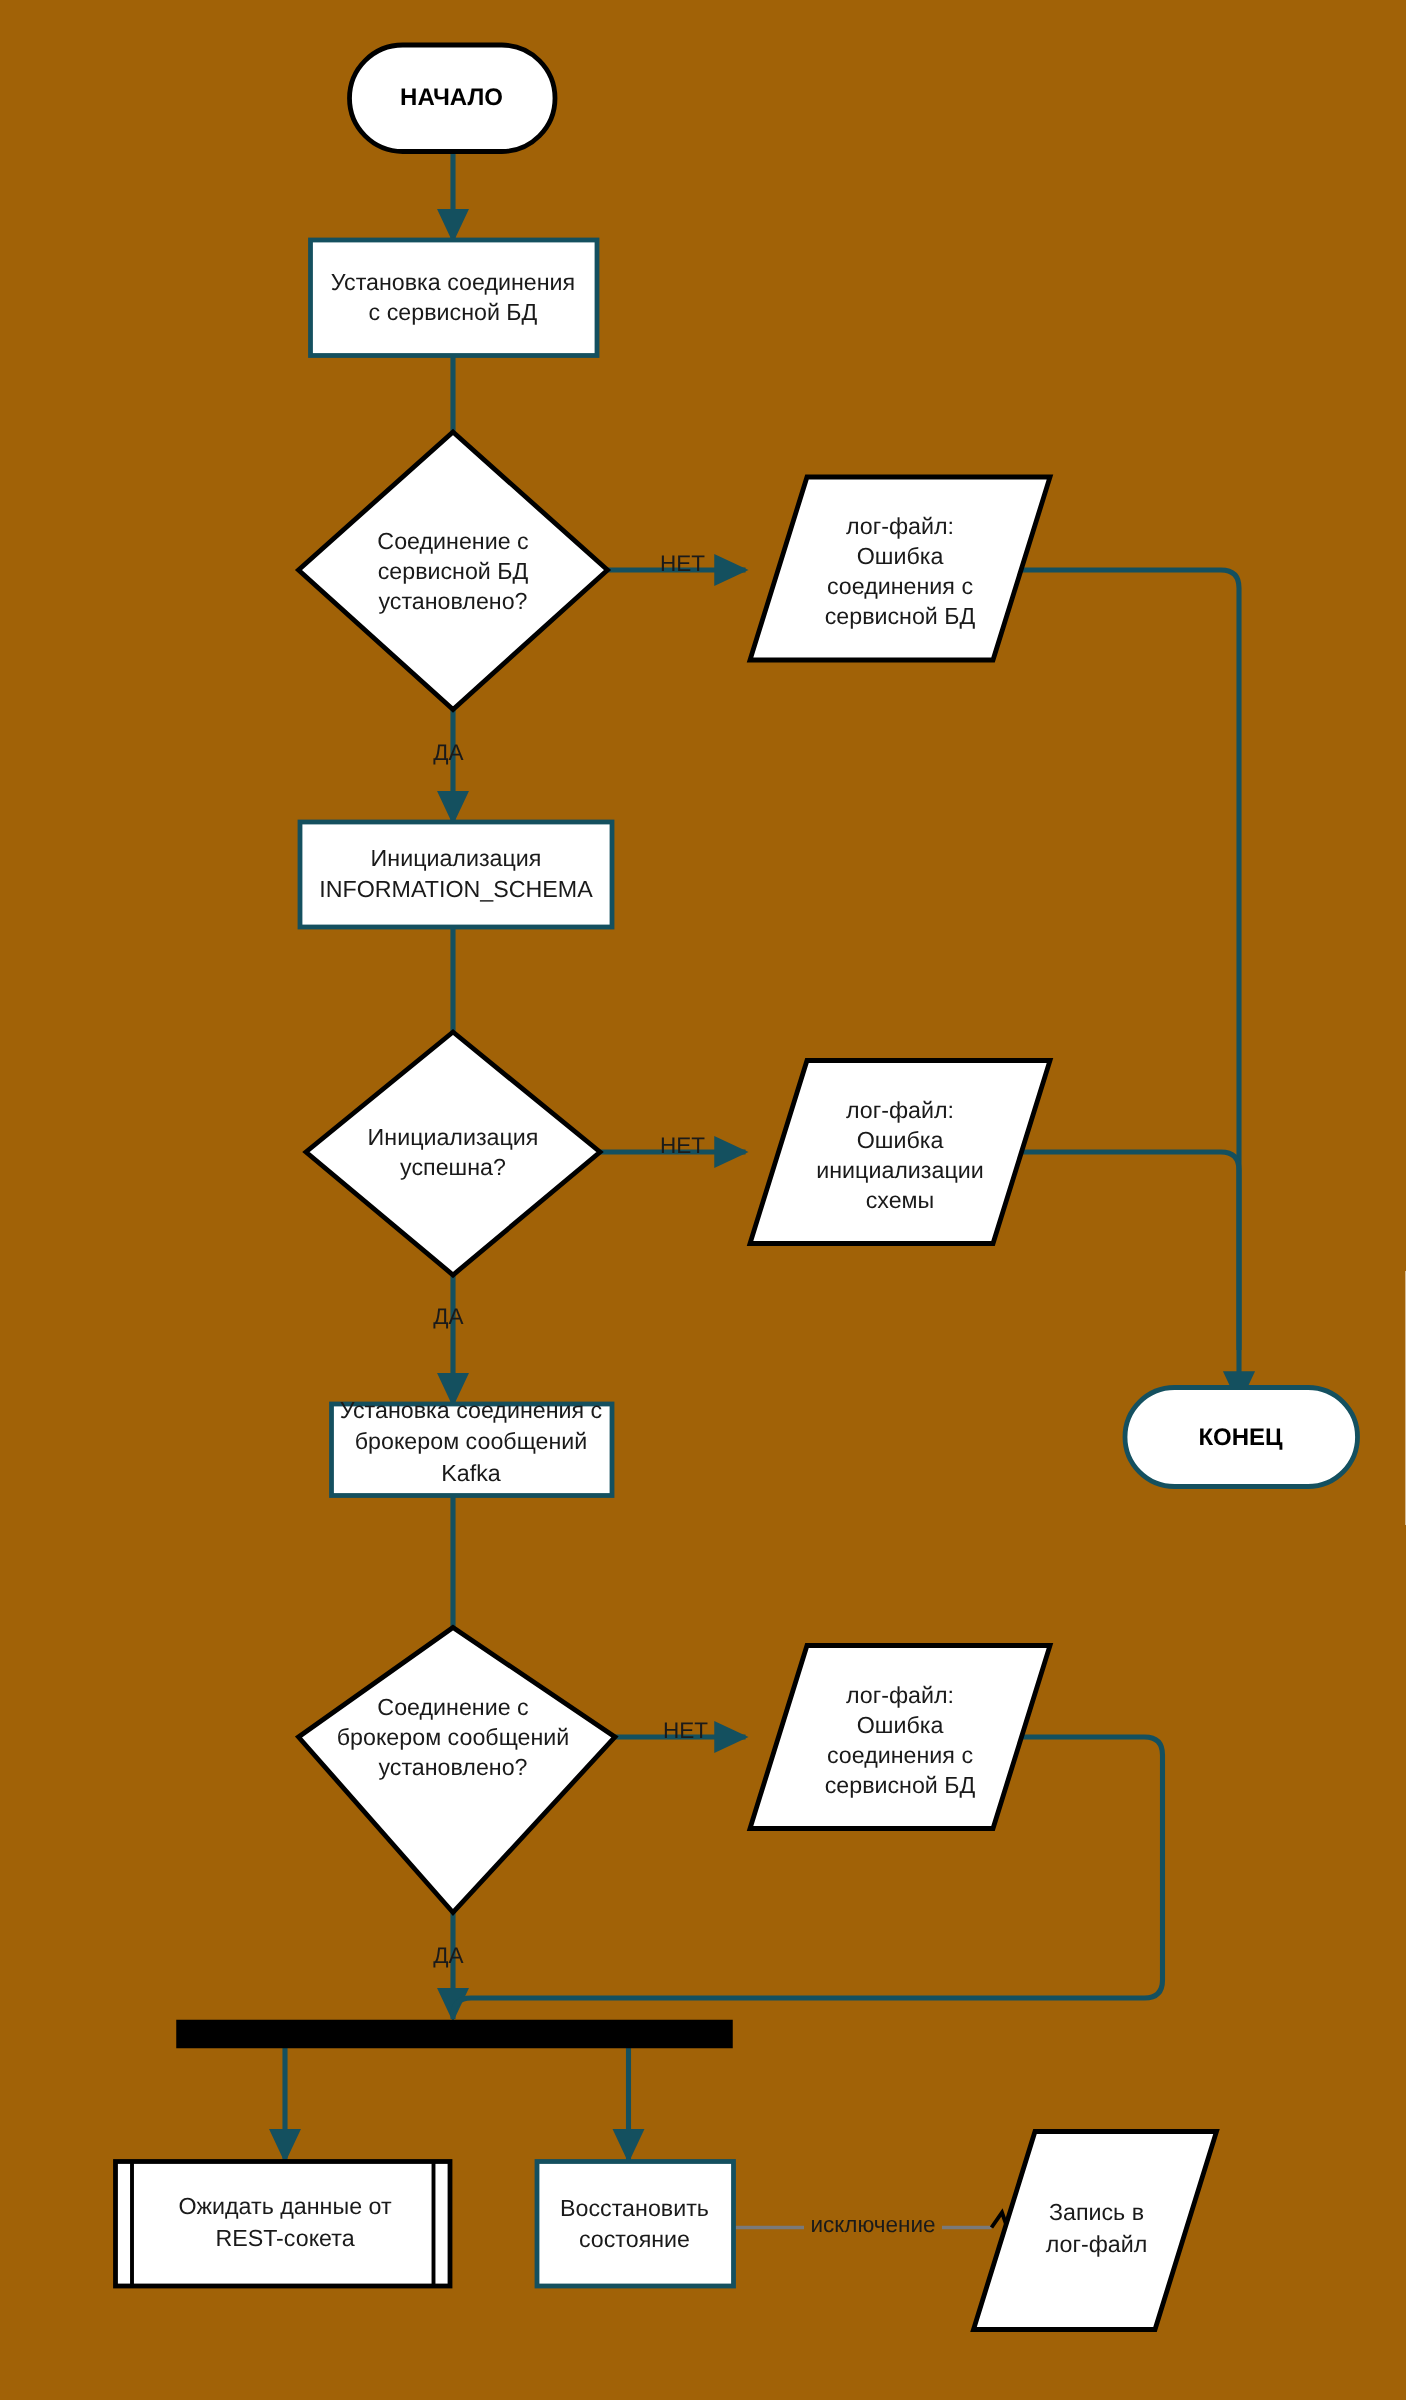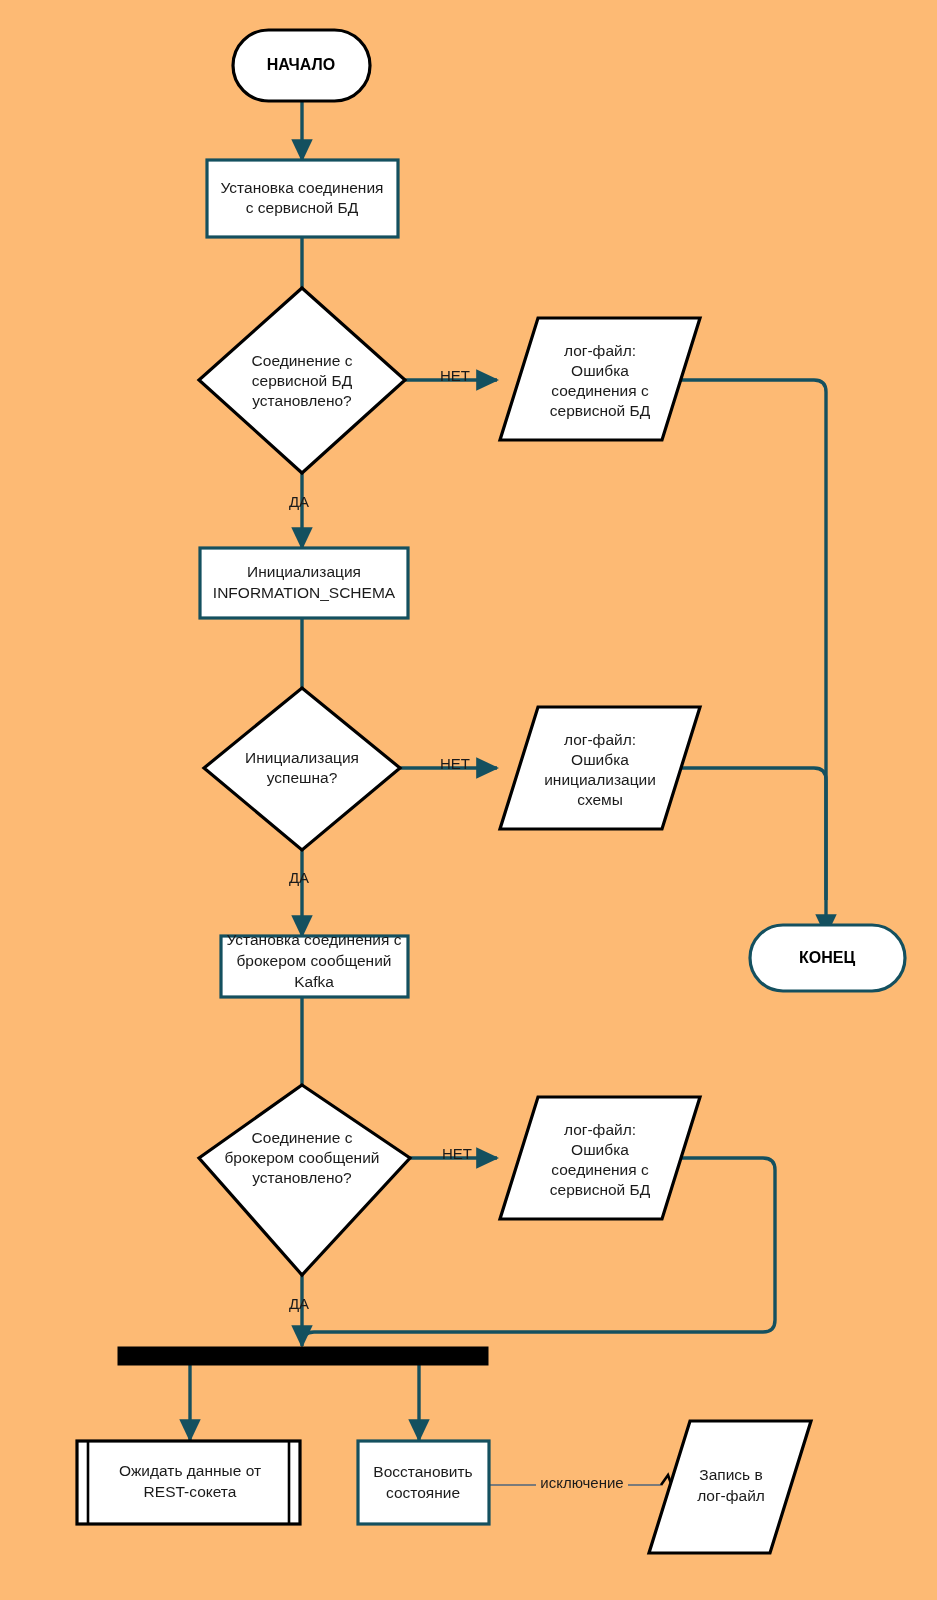--- a/index.html
+++ b/index.html
@@ -8,21 +8,21 @@
     padding: 0;
     background: #ffffff;
   }
   body {
     font-family: "Liberation Sans", sans-serif;
   }
   #diagram-root {
     position: relative;
     width: 937px;
     height: 1600px;
-    background: #fdba74;
+    background: #a16207;
     overflow: hidden;
   }
   svg.flow-canvas {
     position: absolute;
     top: 0;
     left: 0;
     width: 937px;
     height: 1600px;
   }
   .stroke-black {

